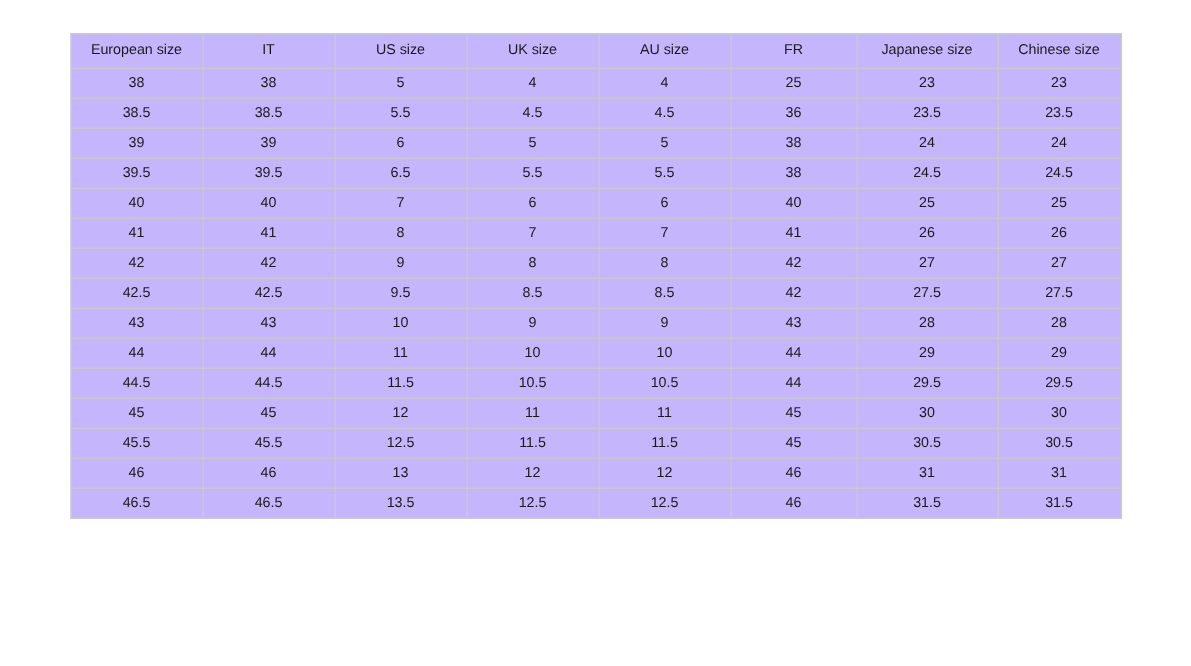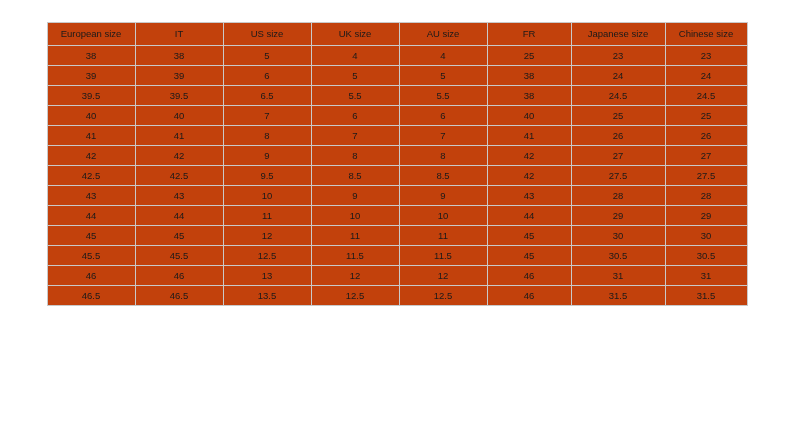--- a/index.html
+++ b/index.html
@@ -21,21 +21,21 @@
     box-sizing: border-box;
     display: flex;
     align-items: flex-start;
     justify-content: center;
     padding-top: 22px;
   }
   table.size-table {
     border-collapse: collapse;
     table-layout: fixed;
     width: 700px;
-    background: #c2410c;
+    background: #c4b5fd;
   }
   table.size-table th,
   table.size-table td {
     border: 1px solid #c9c9c9;
     text-align: center;
     vertical-align: middle;
     font-weight: normal;
     font-size: 9.5px;
     line-height: 1;
     height: 19px;
@@ -87,20 +87,30 @@
           <td>38</td>
           <td>38</td>
           <td>5</td>
           <td>4</td>
           <td>4</td>
           <td>25</td>
           <td>23</td>
           <td>23</td>
         </tr>
         <tr>
+          <td>38.5</td>
+          <td>38.5</td>
+          <td>5.5</td>
+          <td>4.5</td>
+          <td>4.5</td>
+          <td>36</td>
+          <td>23.5</td>
+          <td>23.5</td>
+        </tr>
+        <tr>
           <td>39</td>
           <td>39</td>
           <td>6</td>
           <td>5</td>
           <td>5</td>
           <td>38</td>
           <td>24</td>
           <td>24</td>
         </tr>
         <tr>
@@ -167,20 +177,30 @@
           <td>44</td>
           <td>44</td>
           <td>11</td>
           <td>10</td>
           <td>10</td>
           <td>44</td>
           <td>29</td>
           <td>29</td>
         </tr>
         <tr>
+          <td>44.5</td>
+          <td>44.5</td>
+          <td>11.5</td>
+          <td>10.5</td>
+          <td>10.5</td>
+          <td>44</td>
+          <td>29.5</td>
+          <td>29.5</td>
+        </tr>
+        <tr>
           <td>45</td>
           <td>45</td>
           <td>12</td>
           <td>11</td>
           <td>11</td>
           <td>45</td>
           <td>30</td>
           <td>30</td>
         </tr>
         <tr>

